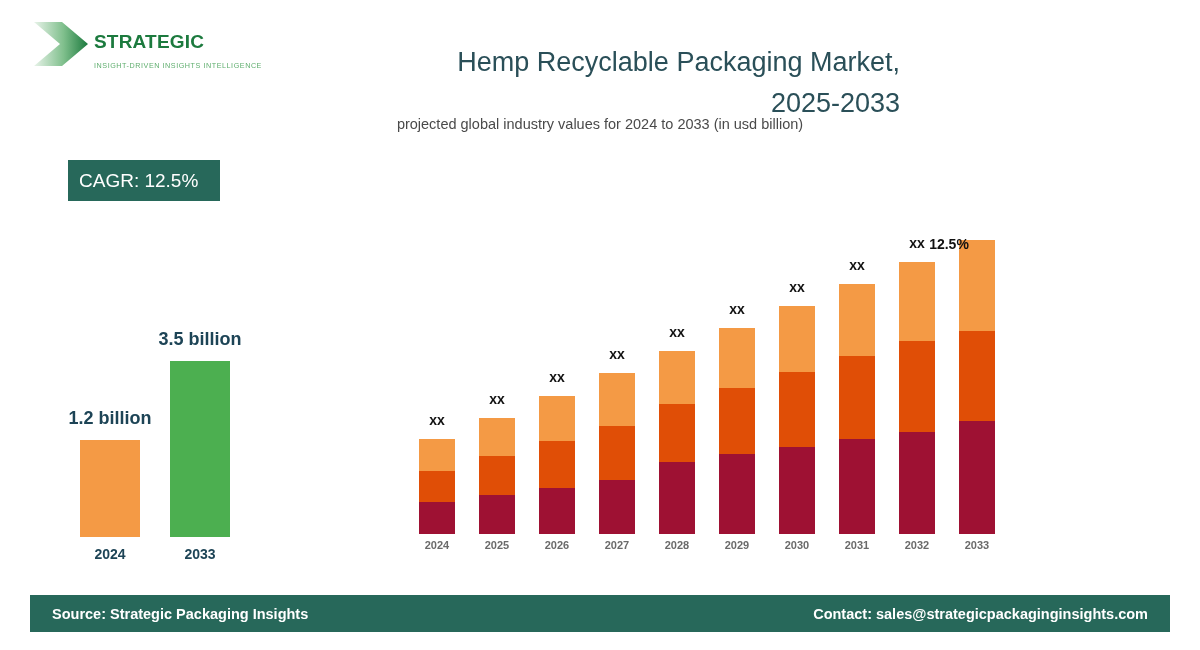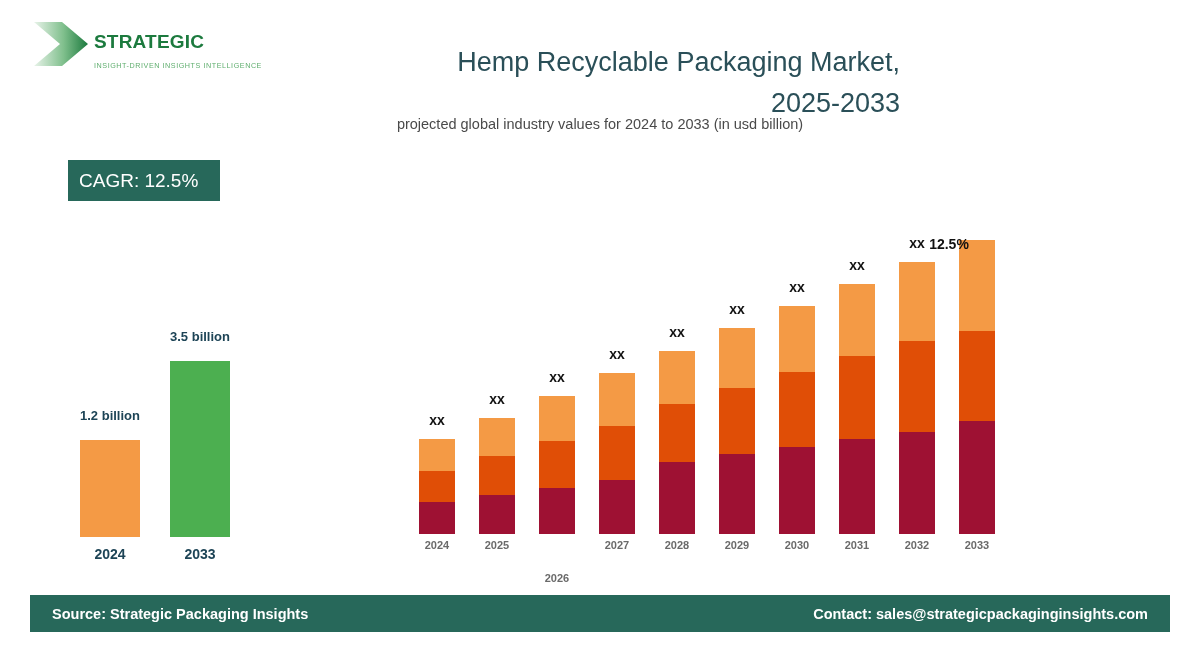--- a/index.html
+++ b/index.html
@@ -40,21 +40,21 @@
     background:#27685A; color:#ffffff;
     font-size:19px; display:flex; align-items:center; padding-left:11px;
     box-sizing:border-box;
   }
 
   
   #left-chart { position:absolute; left:0; top:0; width:300px; height:600px; }
   .simple-bar { position:absolute; width:60px; }
   .simple-label {
     position:absolute; width:120px; text-align:center;
-    font-size:13px; font-weight:bold; color:#1D4456;
+    font-size:18px; font-weight:bold; color:#1D4456;
   }
   .simple-year {
     position:absolute; width:120px; text-align:center;
     font-size:14px; font-weight:bold; color:#1D4456;
   }
 
   
   #stacked-chart { position:absolute; left:0; top:0; width:1200px; height:600px; }
   .stack { position:absolute; width:36px; }
   .seg { width:100%; }
@@ -129,21 +129,21 @@
       <div class="seg" style="height: 39px; background: rgb(158, 17, 51);"></div>
     </div>
     <div class="stack-top-label" style="left: 462px; top: 391px;">xx</div>
     <div class="stack-year" style="left: 462px; top: 539px;">2025</div>
     <div class="stack" style="left: 539px; top: 396px; height: 138px;">
       <div class="seg" style="height: 45px; background: rgb(244, 154, 69);"></div>
       <div class="seg" style="height: 47px; background: rgb(224, 78, 6);"></div>
       <div class="seg" style="height: 46px; background: rgb(158, 17, 51);"></div>
     </div>
     <div class="stack-top-label" style="left: 522px; top: 369px;">xx</div>
-    <div class="stack-year" style="left: 522px; top: 539px; margin-top: 33px;">2026</div>
+    <div class="stack-year" style="left: 522px; top: 539px;">2026</div>
     <div class="stack" style="left: 599px; top: 373px; height: 161px;">
       <div class="seg" style="height: 53px; background: rgb(244, 154, 69);"></div>
       <div class="seg" style="height: 54px; background: rgb(224, 78, 6);"></div>
       <div class="seg" style="height: 54px; background: rgb(158, 17, 51);"></div>
     </div>
     <div class="stack-top-label" style="left: 582px; top: 346px;">xx</div>
     <div class="stack-year" style="left: 582px; top: 539px;">2027</div>
     <div class="stack" style="left: 659px; top: 351px; height: 183px;">
       <div class="seg" style="height: 53px; background: rgb(244, 154, 69);"></div>
       <div class="seg" style="height: 58px; background: rgb(224, 78, 6);"></div>

